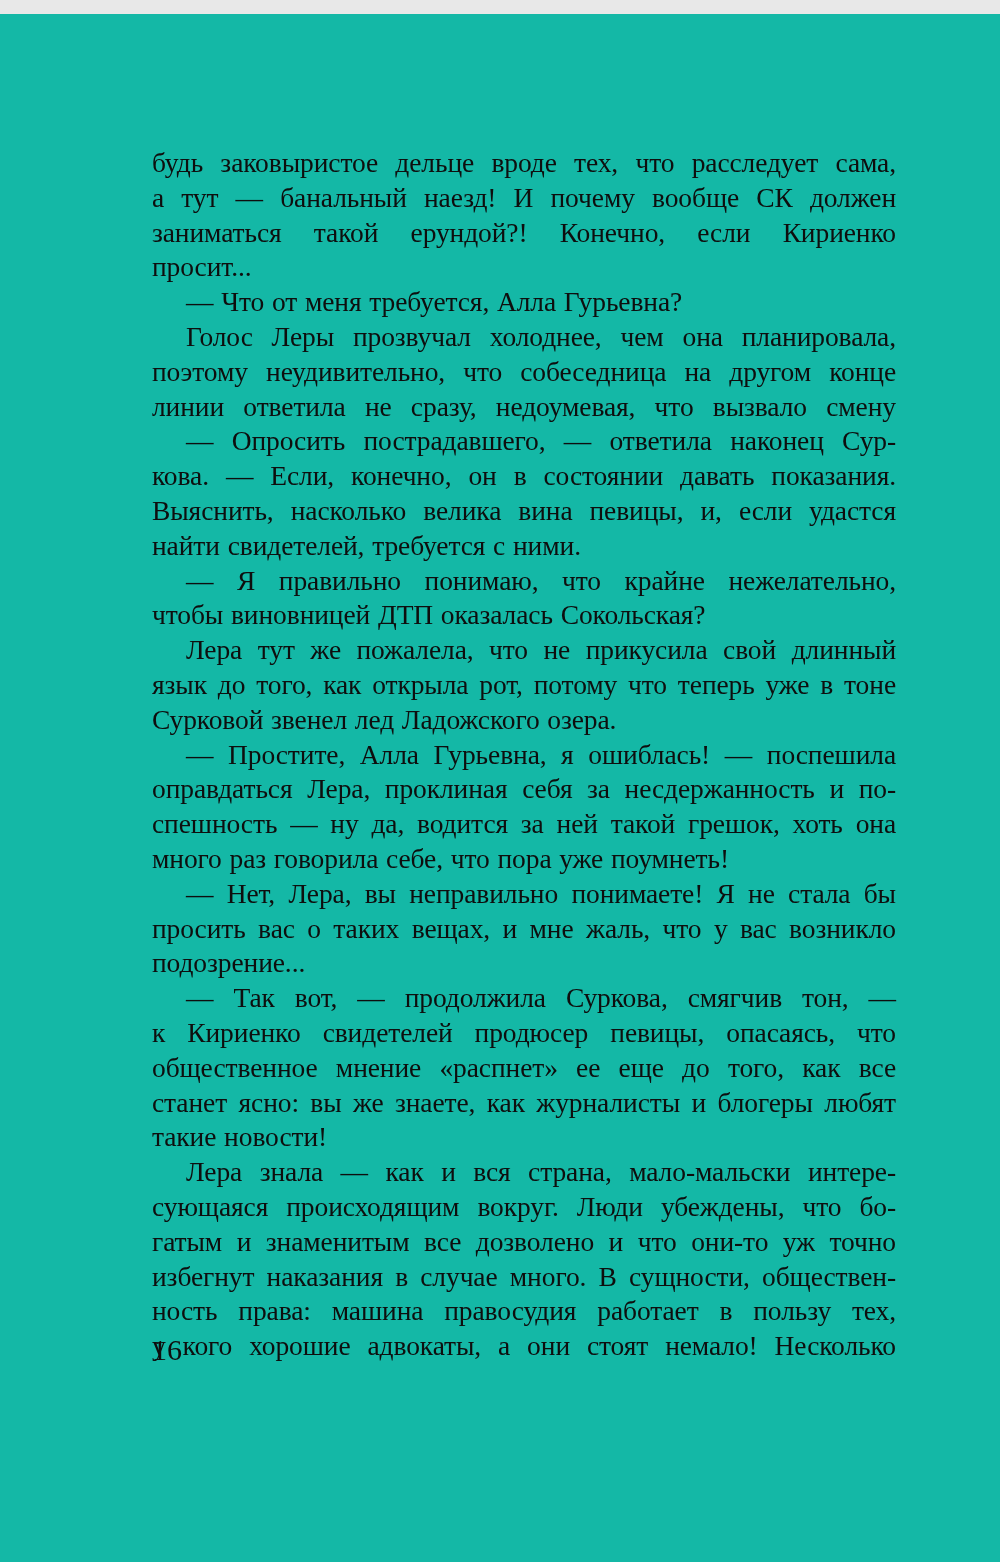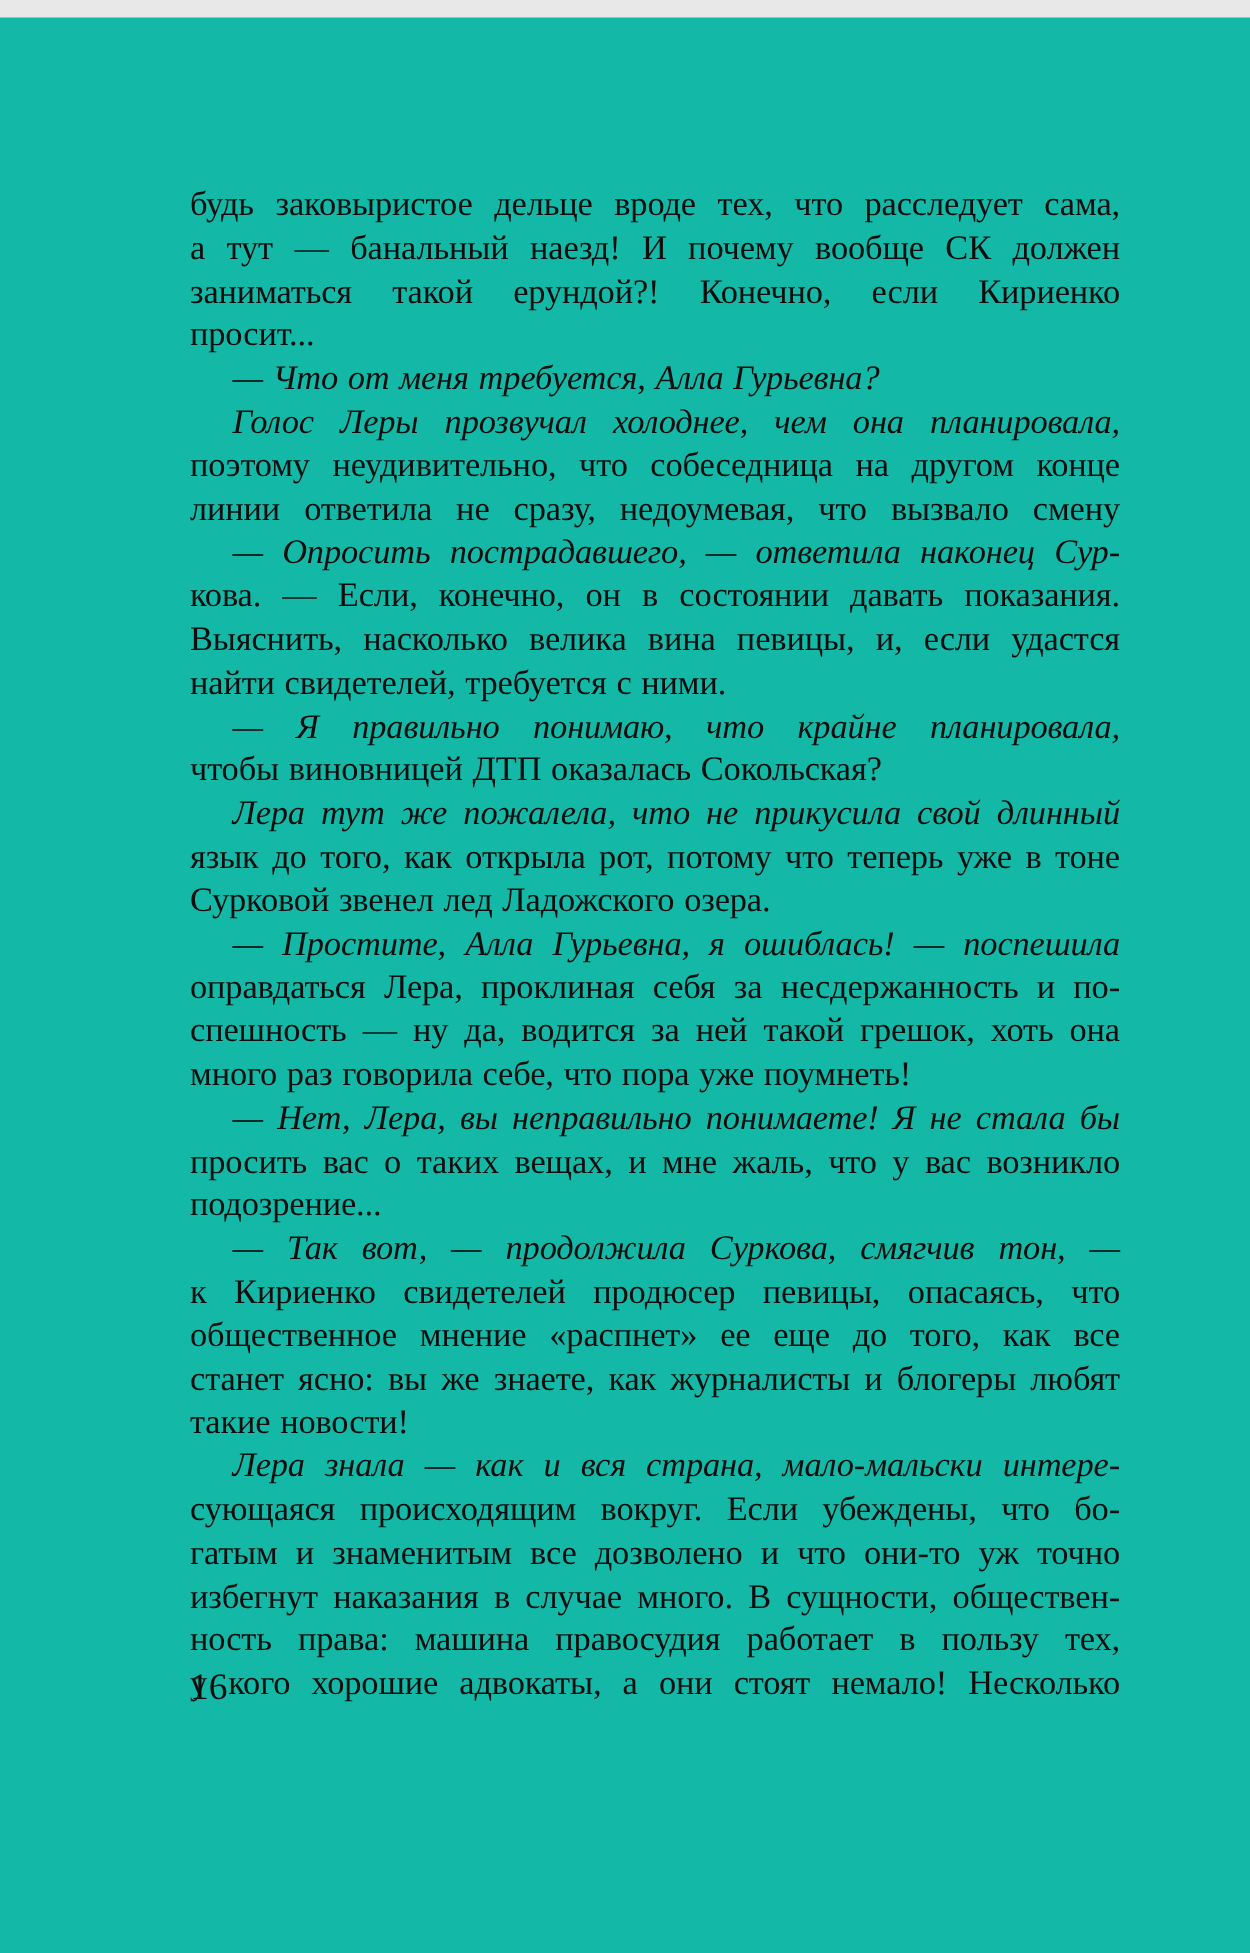--- a/index.html
+++ b/index.html
@@ -22,21 +22,21 @@
     line-height: 34.8px;
     letter-spacing: -0.1px;
   }
   .para { margin: 0; padding: 0; }
   .ln {
     text-align: justify;
     text-align-last: justify;
     word-spacing: 1px;
   }
   .ln.end { text-align-last: left; }
-  .ln.indent { text-indent: 34px; font-style: italic; }
+  .ln.indent { text-indent: 34px; }
   .page-number {
     position: absolute;
     left: 152px;
     top: 1319px;
     font-size: 30px;
     line-height: 34px;
   }
 </style>
 </head>
 <body>
@@ -62,21 +62,21 @@
     </div>
 
     <div class="para">
       <div class="ln indent">— Опросить пострадавшего, — ответила наконец Сур-</div>
       <div class="ln">кова. — Если, конечно, он в состоянии давать показания.</div>
       <div class="ln">Выяснить, насколько велика вина певицы, и, если удастся</div>
       <div class="ln end">найти свидетелей, требуется с ними.</div>
     </div>
 
     <div class="para">
-      <div class="ln indent">— Я правильно понимаю, что крайне планировала,</div>
+      <div class="ln indent">— Я правильно понимаю, что крайне нежелательно,</div>
       <div class="ln end">чтобы виновницей ДТП оказалась Сокольская?</div>
     </div>
 
     <div class="para">
       <div class="ln indent">Лера тут же пожалела, что не прикусила свой длинный</div>
       <div class="ln">язык до того, как открыла рот, потому что теперь уже в тоне</div>
       <div class="ln end">Сурковой звенел лед Ладожского озера.</div>
     </div>
 
     <div class="para">
@@ -95,21 +95,21 @@
     <div class="para">
       <div class="ln indent">— Так вот, — продолжила Суркова, смягчив тон, —</div>
       <div class="ln">к Кириенко свидетелей продюсер певицы, опасаясь, что</div>
       <div class="ln">общественное мнение «распнет» ее еще до того, как все</div>
       <div class="ln">станет ясно: вы же знаете, как журналисты и блогеры любят</div>
       <div class="ln end">такие новости!</div>
     </div>
 
     <div class="para">
       <div class="ln indent">Лера знала — как и вся страна, мало-мальски интере-</div>
-      <div class="ln">сующаяся происходящим вокруг. Если убеждены, что бо-</div>
+      <div class="ln">сующаяся происходящим вокруг. Люди убеждены, что бо-</div>
       <div class="ln">гатым и знаменитым все дозволено и что они-то уж точно</div>
       <div class="ln">избегнут наказания в случае много. В сущности, обществен-</div>
       <div class="ln">ность права: машина правосудия работает в пользу тех,</div>
       <div class="ln">у кого хорошие адвокаты, а они стоят немало! Несколько</div>
     </div>
 
   </main>
 
   <div class="page-number">16</div>
 </div>

